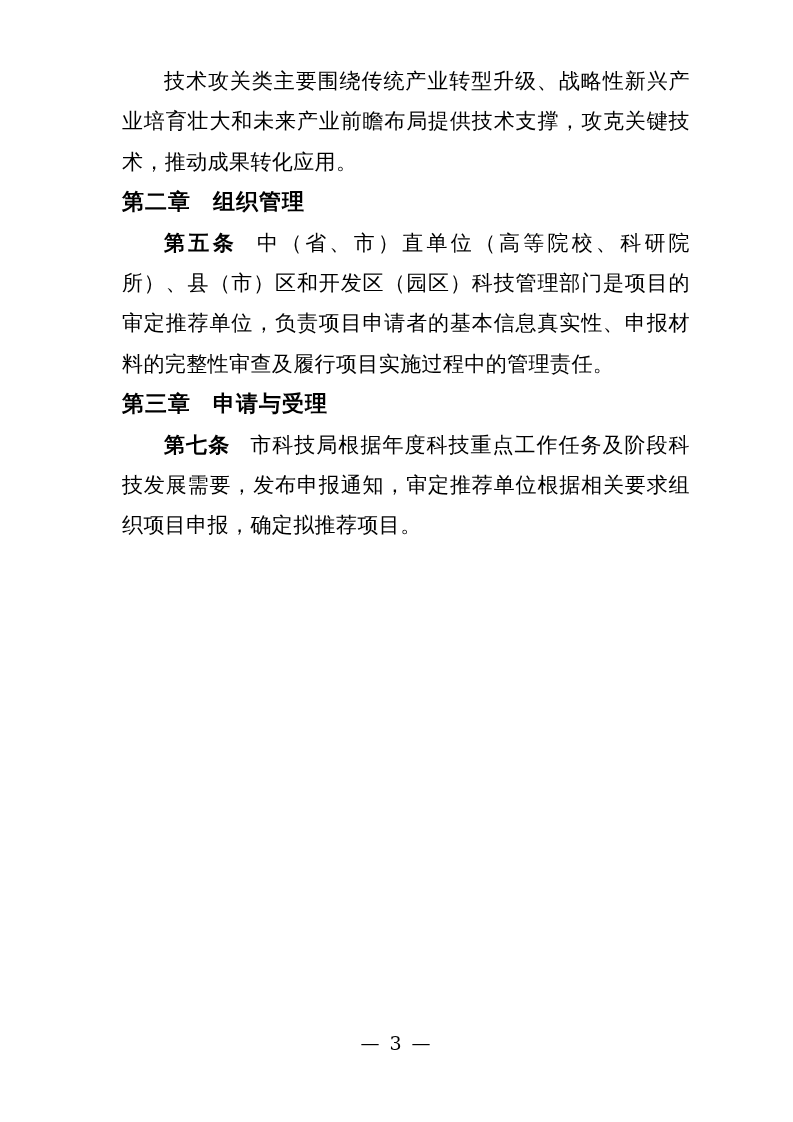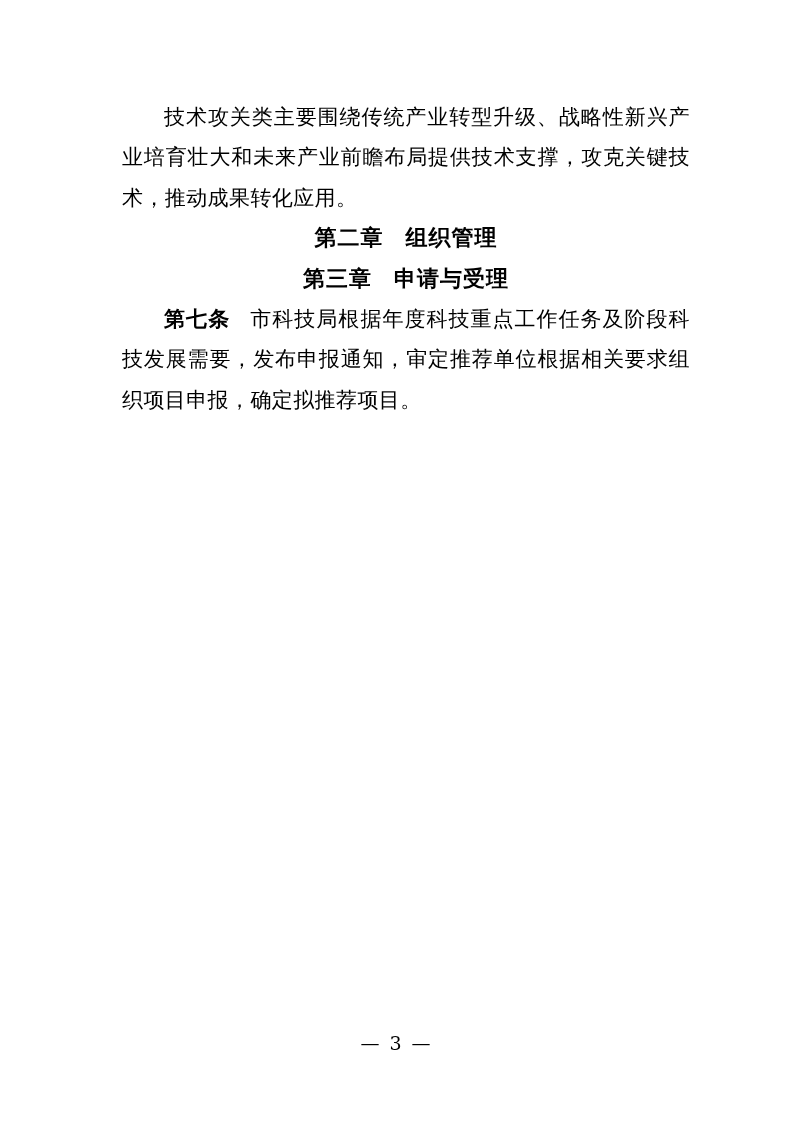--- a/index.html
+++ b/index.html
@@ -12,21 +12,21 @@
     background: #ffffff;
     color: #000000;
     font-family: "DejaVu Serif", "Liberation Serif", serif;
     position: relative;
     overflow: hidden;
   }
   .page {
     position: absolute;
     inset: 0;
     box-sizing: border-box;
-    padding: 97px 103px 0 122px;
+    padding: 61px 103px 0 122px;
     background: #ffffff;
     border-radius: 27px;
   }
   .doc-body {
     width: 568px;
   }
   .para {
     margin: 0;
     font-size: 21px;
     line-height: 40.4px;
@@ -39,21 +39,20 @@
   .article-label {
     font-family: "DejaVu Sans", "Liberation Sans", sans-serif;
     font-weight: bold;
     margin-right: 0.95em;
     letter-spacing: 0.5px;
   }
   .chapter {
     margin: 0;
     font-size: 22px;
     line-height: 40.4px;
-    text-align: center;
     text-indent: 0;
     font-family: "DejaVu Sans", "Liberation Sans", sans-serif;
     font-weight: bold;
     letter-spacing: 1px;
   }
   .chapter .chapter-label {
     margin-right: 1em;
   }
   .page-number {
     position: absolute;
@@ -67,17 +66,18 @@
     color: #000000;
   }
 </style>
 </head>
 <body>
 
 <div class="page">
   <main class="doc-body">
       <p class="para">技术攻关类主要围绕传统产业转型升级、战略性新兴产业培育壮大和未来产业前瞻布局提供技术支撑，攻克关键技术，推动成果转化应用。</p>
       <h2 class="chapter"><span class="chapter-label">第二章</span><span>组织管理</span></h2>
+      <p class="para"><b class="article-label">第五条</b>中（省、市）直单位（高等院校、科研院所）、县（市）区和开发区（园区）科技管理部门是项目的审定推荐单位，负责项目申请者的基本信息真实性、申报材料的完整性审查及履行项目实施过程中的管理责任。</p>
       <h2 class="chapter"><span class="chapter-label">第三章</span><span>申请与受理</span></h2>
       <p class="para"><b class="article-label">第七条</b>市科技局根据年度科技重点工作任务及阶段科技发展需要，发布申报通知，审定推荐单位根据相关要求组织项目申报，确定拟推荐项目。</p>
     </main>
   <footer class="page-number">— 3 —</footer>
 </div>
 
 </body></html>

